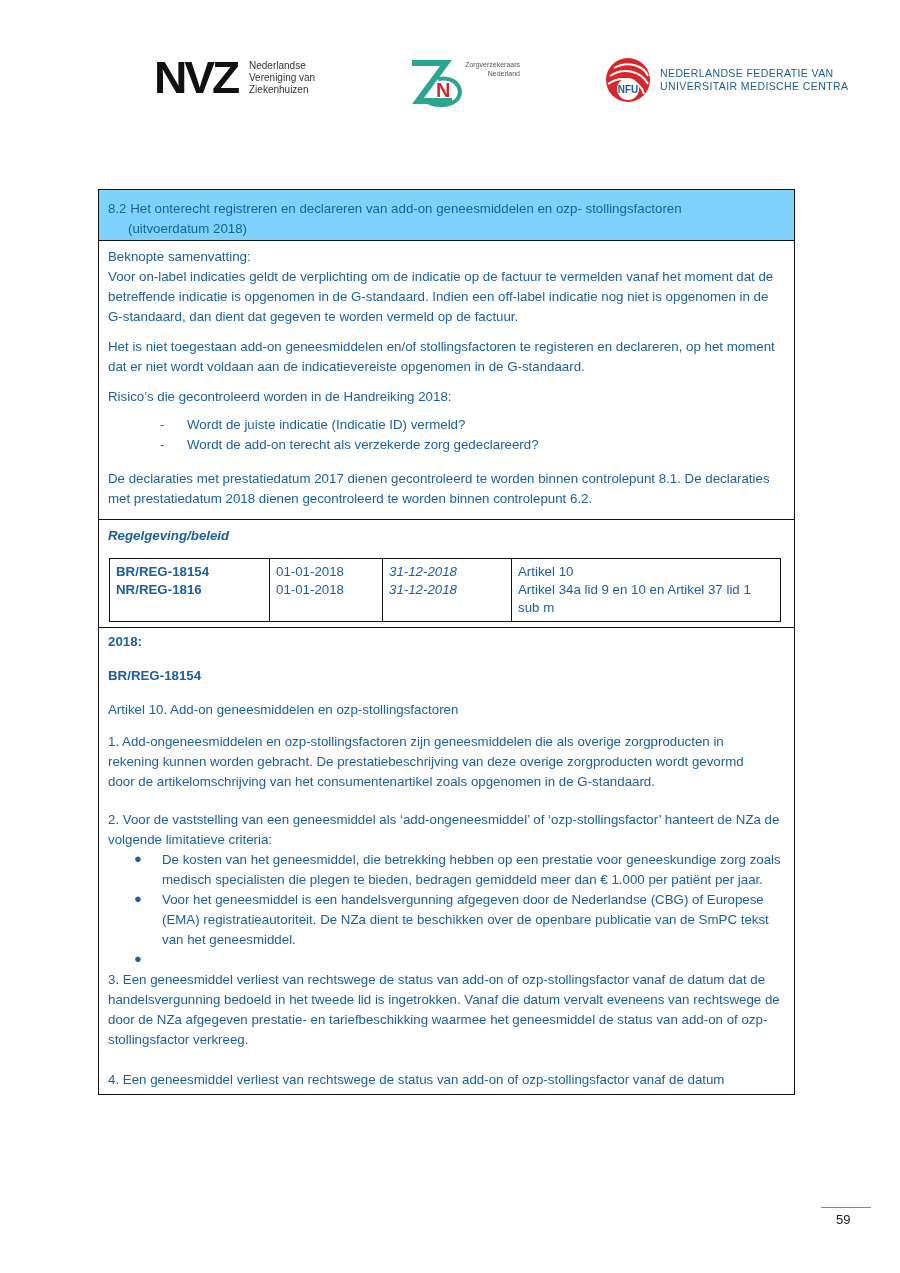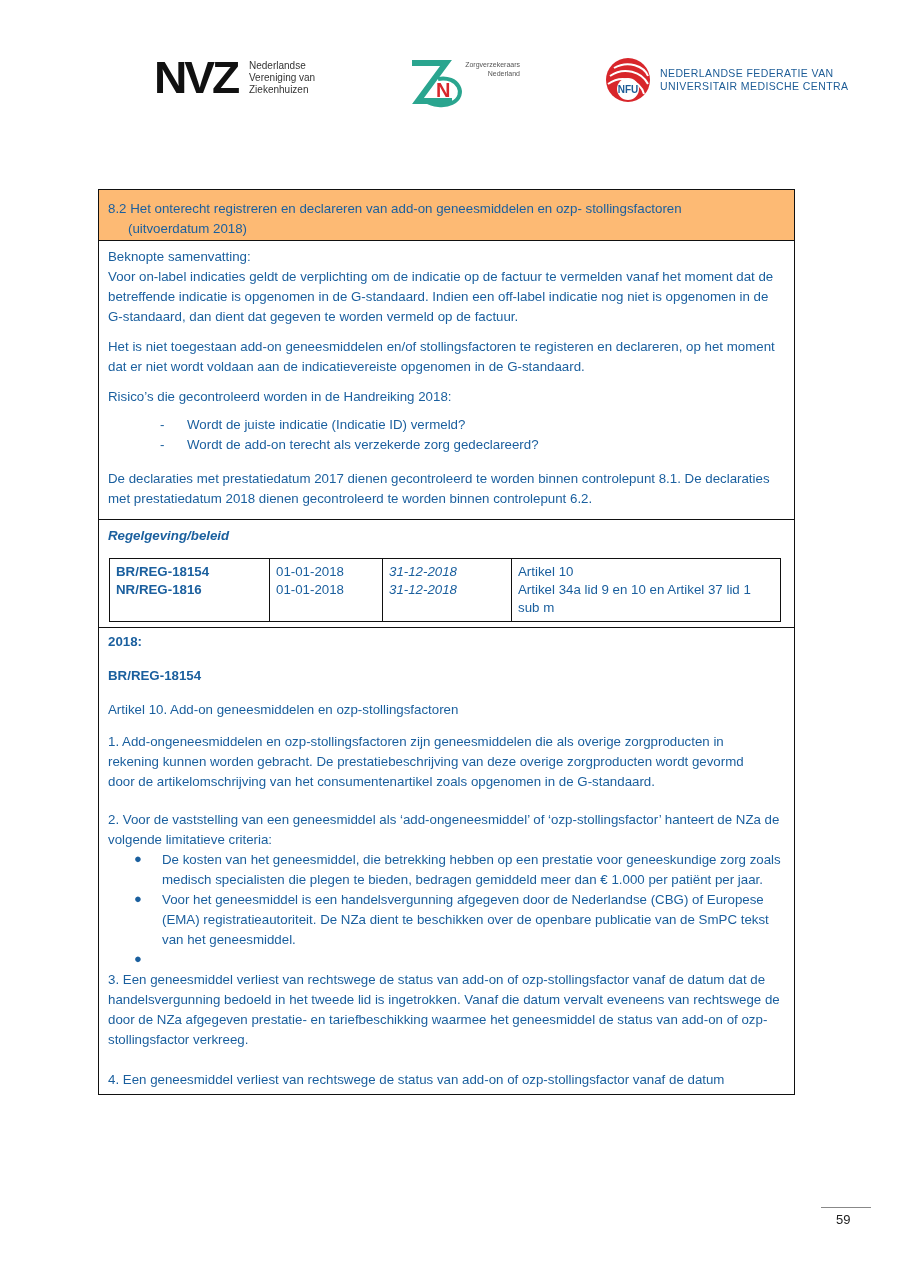--- a/index.html
+++ b/index.html
@@ -9,21 +9,21 @@
   .logo-nvz { left:112px; top:6px; }
   .nvz-mark { font-family:"Liberation Sans", sans-serif; font-weight:bold; font-size:44px; letter-spacing:-3px; color:#111; line-height:40px; transform:scaleX(1.05); }
   .nvz-text { margin-left:14px; font-size:10px; line-height:12px; color:#333; }
   .logo-zn { left:364px; top:4px; }
   .zn-text { position:absolute; left:52px; top:4px; font-size:7px; line-height:9px; color:#555; text-align:right; width:60px; }
   .logo-nfu { left:560px; top:4px; }
   .nfu-text { margin-left:8px; font-size:10.5px; line-height:13px; color:#1d5c96; letter-spacing:0.4px; }
   .frame { position:absolute; left:98px; top:189px; width:695px; border:1.5px solid #111; }
   .row { border-top:1.5px solid #111; padding:6px 10px 8px 9px; font-size:13.3px; line-height:20px; }
   .row:first-child { border-top:none; }
-  .title-row { background:#fdba74; height:50px; padding-top:9px; box-sizing:border-box; color:#1a5f9e; }
+  .title-row { background:#7dd3fc; height:50px; padding-top:9px; box-sizing:border-box; color:#1a5f9e; }
   .title-row .line2 { padding-left:20px; }
   p { margin:0 0 10px 0; }
   .dash-list { list-style:none; margin:0 0 10px 0; padding:0; }
   .dash-list li { position:relative; padding-left:79px; }
   .dash-list li span.mk { position:absolute; left:52px; }
   .reg-label { font-style:italic; font-weight:bold; margin:0 0 12px 0; }
   .inner { width:672px; margin:0 0 0 1px; border-collapse:collapse; }
   .inner td { border:1.5px solid #111; vertical-align:top; padding:4px 6px; font-size:13.3px; line-height:18px; height:56px; box-sizing:border-box; }
   .b { font-weight:bold; }
   .bullet-list { list-style:none; margin:0 0 10px 0; padding:0; }

